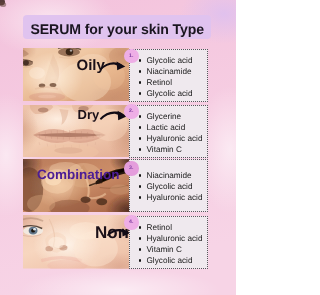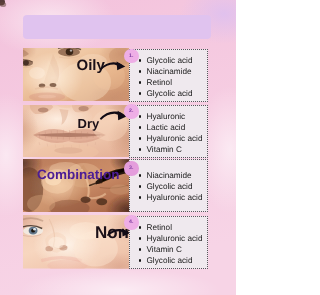--- a/index.html
+++ b/index.html
@@ -43,20 +43,21 @@
     <ellipse cx="50" cy="20" rx="66" ry="36" fill="url(#blobW)"></ellipse>
     <ellipse cx="224" cy="14" rx="44" ry="30" fill="url(#blobV)"></ellipse>
     <ellipse cx="230" cy="150" rx="34" ry="64" fill="url(#blobW)"></ellipse>
     <ellipse cx="6" cy="155" rx="34" ry="62" fill="url(#blobW)"></ellipse>
     <ellipse cx="120" cy="290" rx="100" ry="22" fill="url(#blobW)"></ellipse>
     <ellipse cx="1" cy="2" rx="4" ry="3.4" fill="#3a221c" opacity="0.85"></ellipse>
     <ellipse cx="3" cy="4.5" rx="3.2" ry="2.6" fill="#64463c" opacity="0.5"></ellipse>
   </svg>
 
   <div class="title-band"></div>
+  <div class="title-text">SERUM for your skin Type</div>
 
   <div class="photo" style="top:48px;height:53px;">
     <svg width="106" height="53" viewBox="0 0 106 53" preserveAspectRatio="none">
       <defs>
         <linearGradient id="sk1" x1="0.05" y1="0" x2="0.95" y2="0.85">
           <stop offset="0" stop-color="#efcaab"></stop>
           <stop offset="0.35" stop-color="#f0c8a4"></stop>
           <stop offset="0.72" stop-color="#e3ae85"></stop>
           <stop offset="1" stop-color="#cf9570"></stop>
         </linearGradient>
@@ -156,28 +157,28 @@
       <path d="M10 30 Q45 26 82 30 Q45 34 10 30 Z" fill="#9a6451" opacity="0.65"></path>
       <path d="M14 31 Q45 40 78 31" stroke="#e9b59f" stroke-width="2.2" fill="none" opacity="0.45"></path>
       <path d="M16 28 L16.6 33 M22 26.5 L22.4 33.5 M28 25.5 L28.3 34 M34 25 L34.2 34.5 M40 24.8 L40 34.6 M46 25 L46 34.6 M52 25.4 L51.8 34.2 M58 26 L57.6 33.8 M64 27 L63.4 33.4 M70 28 L69.4 33 M76 29 L75.4 32.4" stroke="#bb8370" stroke-width="0.5" opacity="0.5"></path>
       <path d="M16 37 L16.6 40 M24 38.5 L24.4 41.5 M32 39.5 L32.3 42.6 M40 40 L40 43 M48 40 L48 43 M56 39.6 L55.8 42.5 M64 38.6 L64 41.6 M72 37 L71.6 40" stroke="#cd9b86" stroke-width="0.5" opacity="0.38"></path>
       <ellipse cx="45" cy="47" rx="30" ry="8" fill="#efc6a5" opacity="0.45"></ellipse>
       <ellipse cx="45" cy="45.5" rx="14" ry="3.2" fill="#d8a289" opacity="0.4"></ellipse>
       <ellipse cx="86" cy="20" rx="18" ry="16" fill="#f7d8bf" opacity="0.4"></ellipse>
       </g>
     </svg>
   </div>
-  <div class="label" style="left:77.5px;top:116px;font-size:13px;text-align:center;">Dry</div>
+  <div class="label" style="left:77.5px;top:107px;font-size:13px;text-align:center;">Dry</div>
   <svg class="arrow" style="left:99px;top:108px;" width="30" height="16" viewBox="0 0 30 16">
     <path d="M0.8 10.6 Q8 2.4 17.4 3.6 Q23 4.4 25.2 7.4 L22.2 9.4 Q19.4 6 15.8 5.8 Q8.4 5.6 2 12 Z" fill="#120b16"></path>
     <path d="M28 8.2 L18.6 2.8 L19.2 12.2 Z" fill="#120b16"></path>
   </svg>
   <div class="card" style="left:128.5px;top:104.5px;width:79.5px;height:53px;padding:5.5px 0 0 7px;">
     <ul>
-      <li>Hyaluronic</li>
+      <li>Glycerine</li>
       <li>Lactic acid</li>
       <li>Hyaluronic acid</li>
       <li>Vitamin C</li>
     </ul>
   </div>
   <div class="badge" style="left:124px;top:104px;width:14.5px;height:14.5px;background:#eeaee6;">
     <i>2.</i>
   </div>
 
   <div class="photo" style="top:158.5px;height:53px;">

